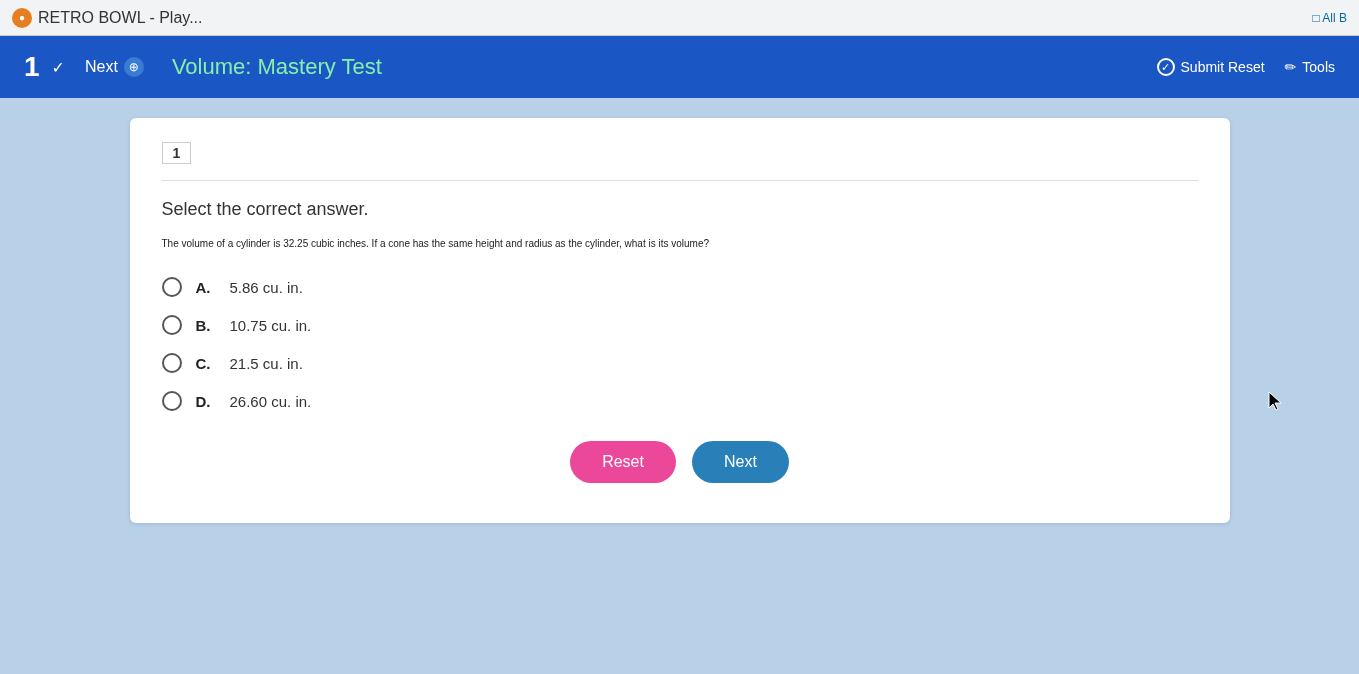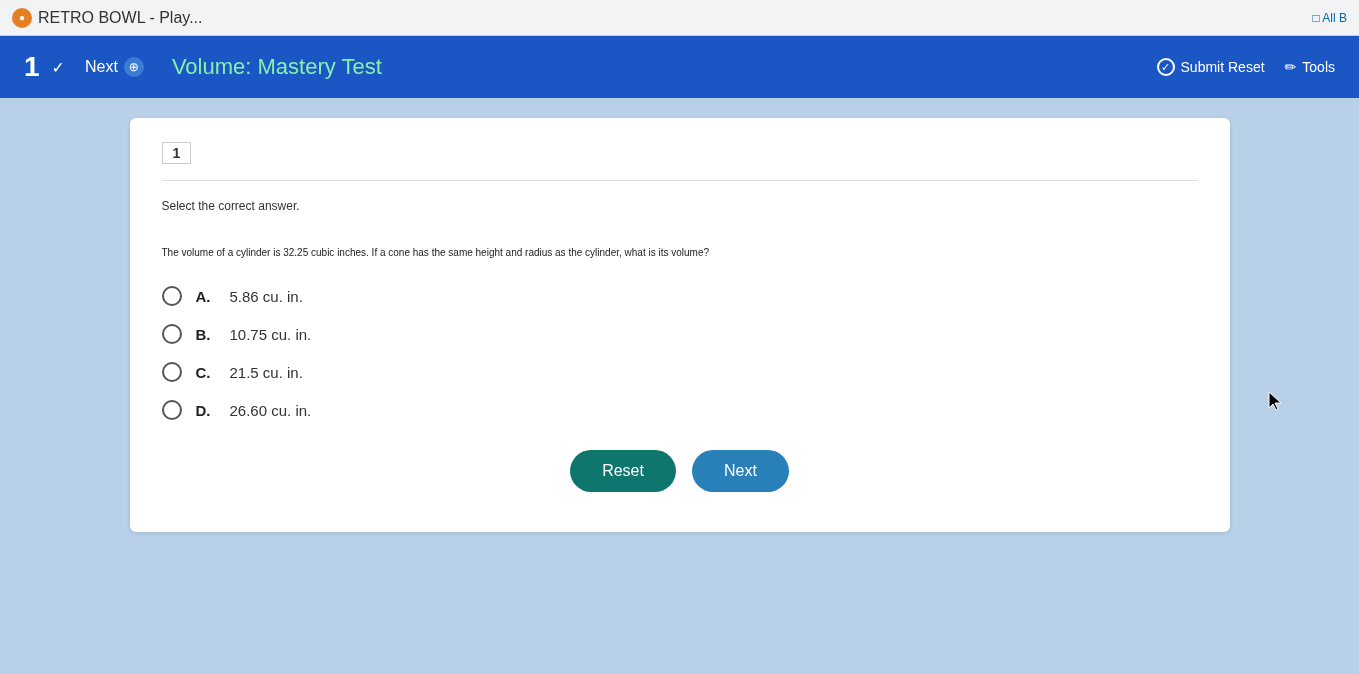--- a/index.html
+++ b/index.html
@@ -165,23 +165,23 @@
       color: #333;
     }
 
     .divider {
       border: none;
       border-top: 1px solid #ddd;
       margin-bottom: 18px;
     }
 
     .instruction-text {
-      font-size: 12px;
-      color: #333;
-      margin-bottom: 32px;
+      font-size: 18px;
+      color: #333;
+      margin-bottom: 16px;
     }
 
     .question-text {
       font-size: 10px;
       color: #222;
       margin-bottom: 26px;
       line-height: 1.5;
     }
 
     
@@ -216,21 +216,21 @@
     }
 
     
     .buttons-row {
       display: flex;
       justify-content: center;
       gap: 16px;
       margin-top: 20px;
     }
     .reset-btn {
-      background: #0f766e;
+      background: #ec4899;
       color: white;
       border: none;
       border-radius: 30px;
       padding: 12px 32px;
       font-size: 16px;
       font-weight: 500;
       cursor: pointer;
     }
     .next-btn {
       background: #2980b9;

